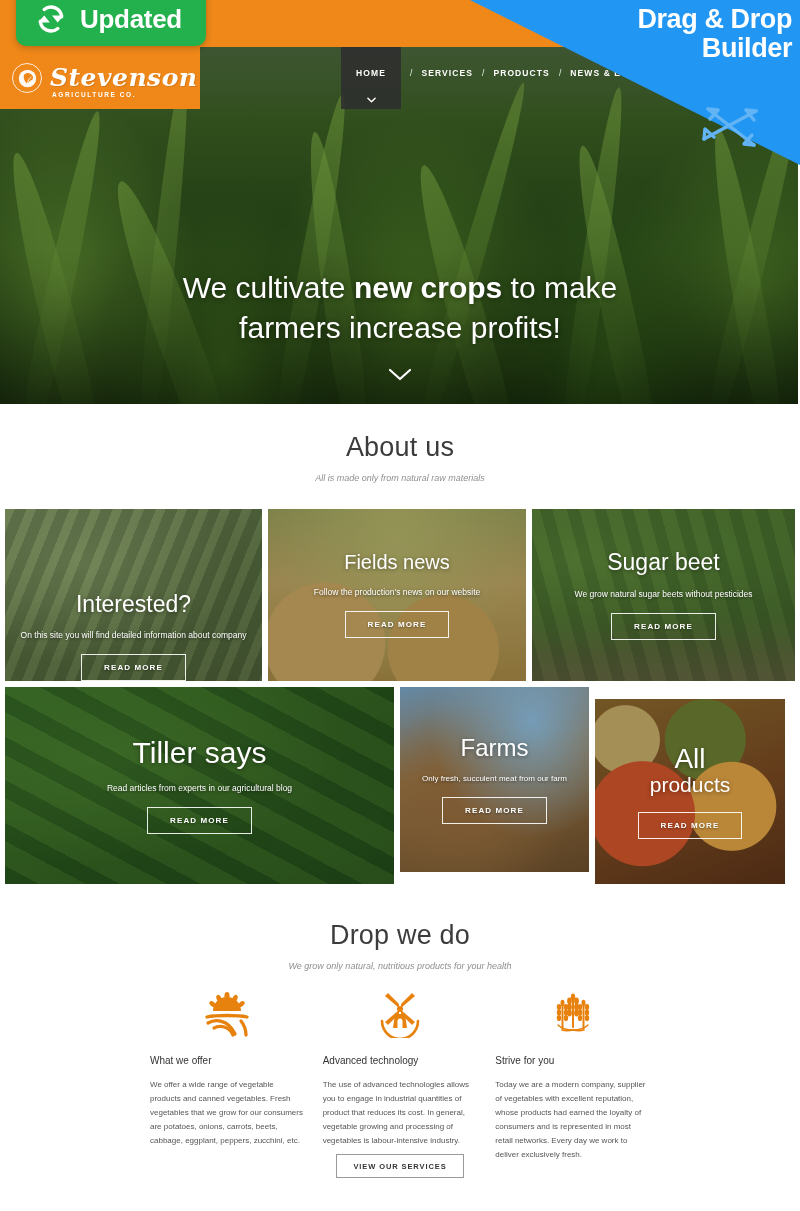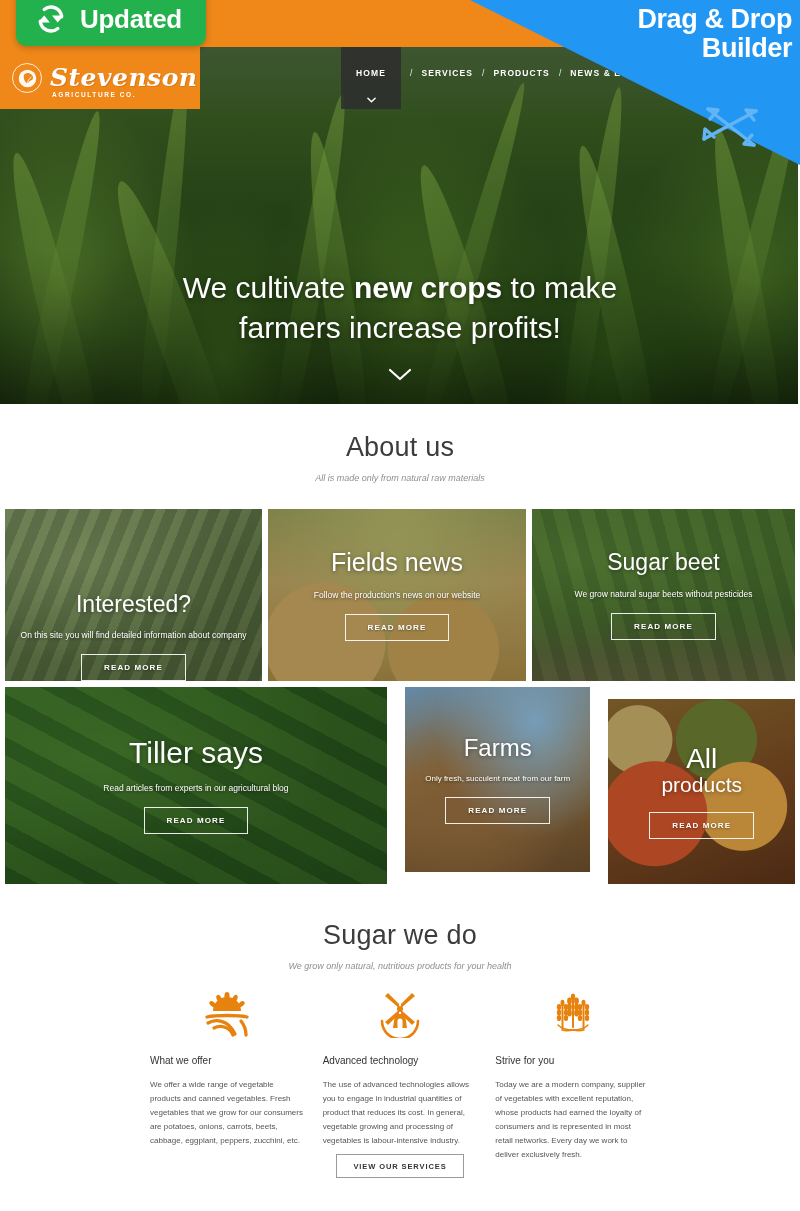--- a/index.html
+++ b/index.html
@@ -340,38 +340,38 @@
         <div class="card-inner">
           <div class="card-title" style="font-size:23px;">Interested?</div>
           <div class="card-desc">On this site you will find detailed information about company</div>
           <div class="card-btn">READ MORE</div>
         </div>
       </div>
 
       <div class="card bg-hay" style="width:258px; height:172px;">
         <div class="card-shade"></div>
         <div class="card-inner">
-          <div class="card-title" style="font-size:25px;">Fields news</div>
+          <div class="card-title" style="font-size:20px;">Fields news</div>
           <div class="card-desc">Follow the production's news on our website</div>
           <div class="card-btn">READ MORE</div>
         </div>
       </div>
 
       <div class="card bg-beet" style="width:263px; height:172px;">
         <div class="card-shade"></div>
         <div class="card-inner">
           <div class="card-title" style="font-size:23px;">Sugar beet</div>
           <div class="card-desc">We grow natural sugar beets without pesticides</div>
           <div class="card-btn">READ MORE</div>
         </div>
       </div>
 
     </div>
 
-    <div style="display:flex; gap:18px; margin-top:6px; align-items:flex-start;">
+    <div style="display:flex; gap:6px; margin-top:6px; align-items:flex-start;">
 
       <div class="card bg-cucumber" style="width:389px; height:197px;">
         <div class="card-shade"></div>
         <div class="card-inner">
           <div class="card-title" style="font-size:30px;">Tiller says</div>
           <div class="card-desc">Read articles from experts in our agricultural blog</div>
           <div class="card-btn">READ MORE</div>
         </div>
       </div>
 
@@ -390,21 +390,21 @@
           <div class="card-title" style="font-size:28px;">All</div>
           <div class="card-title" style="font-size:21px;">products</div>
           <div class="card-btn" style="margin-top:16px;">READ MORE</div>
         </div>
       </div>
 
     </div>
   </div>
 
   <div class="section-head wwd">
-    <div class="section-title">Sugar we do</div>
+    <div class="section-title">Drop we do</div>
     <div class="section-sub">We grow only natural, nutritious products for your health</div>
   </div>
 
   <div class="features">
 
     <div class="feature">
       <div class="feature-icon">
         <svg width="50" height="48" viewBox="0 0 50 48">
           <g fill="#e8820e">
             <ellipse cx="25" cy="6" rx="2.6" ry="4"></ellipse>

